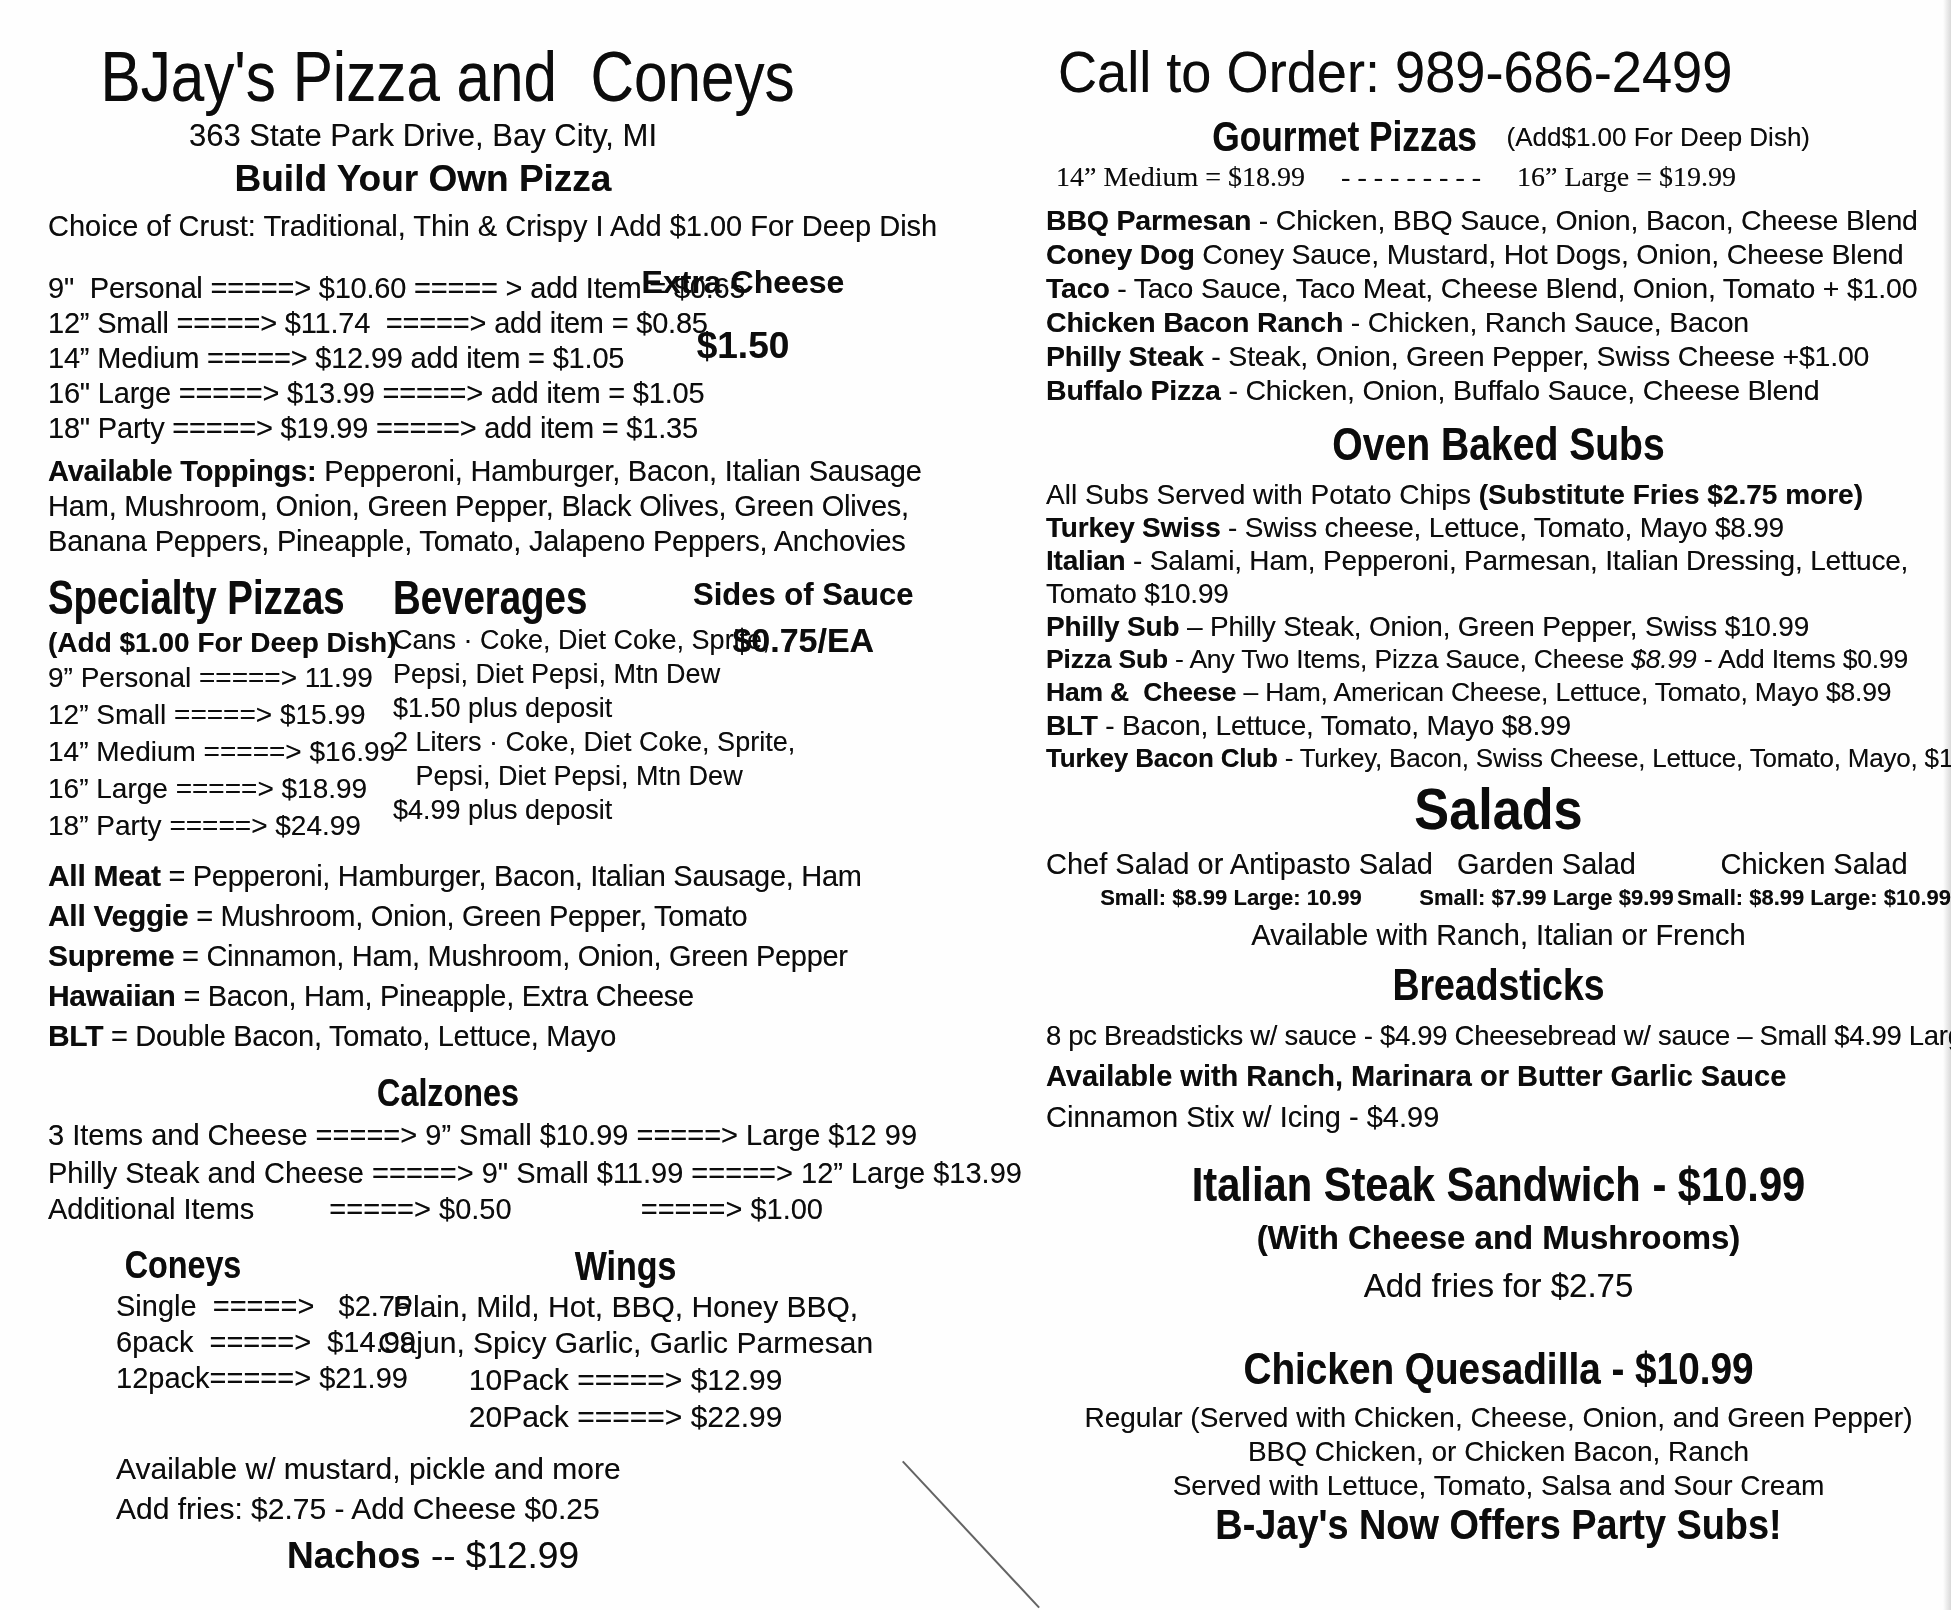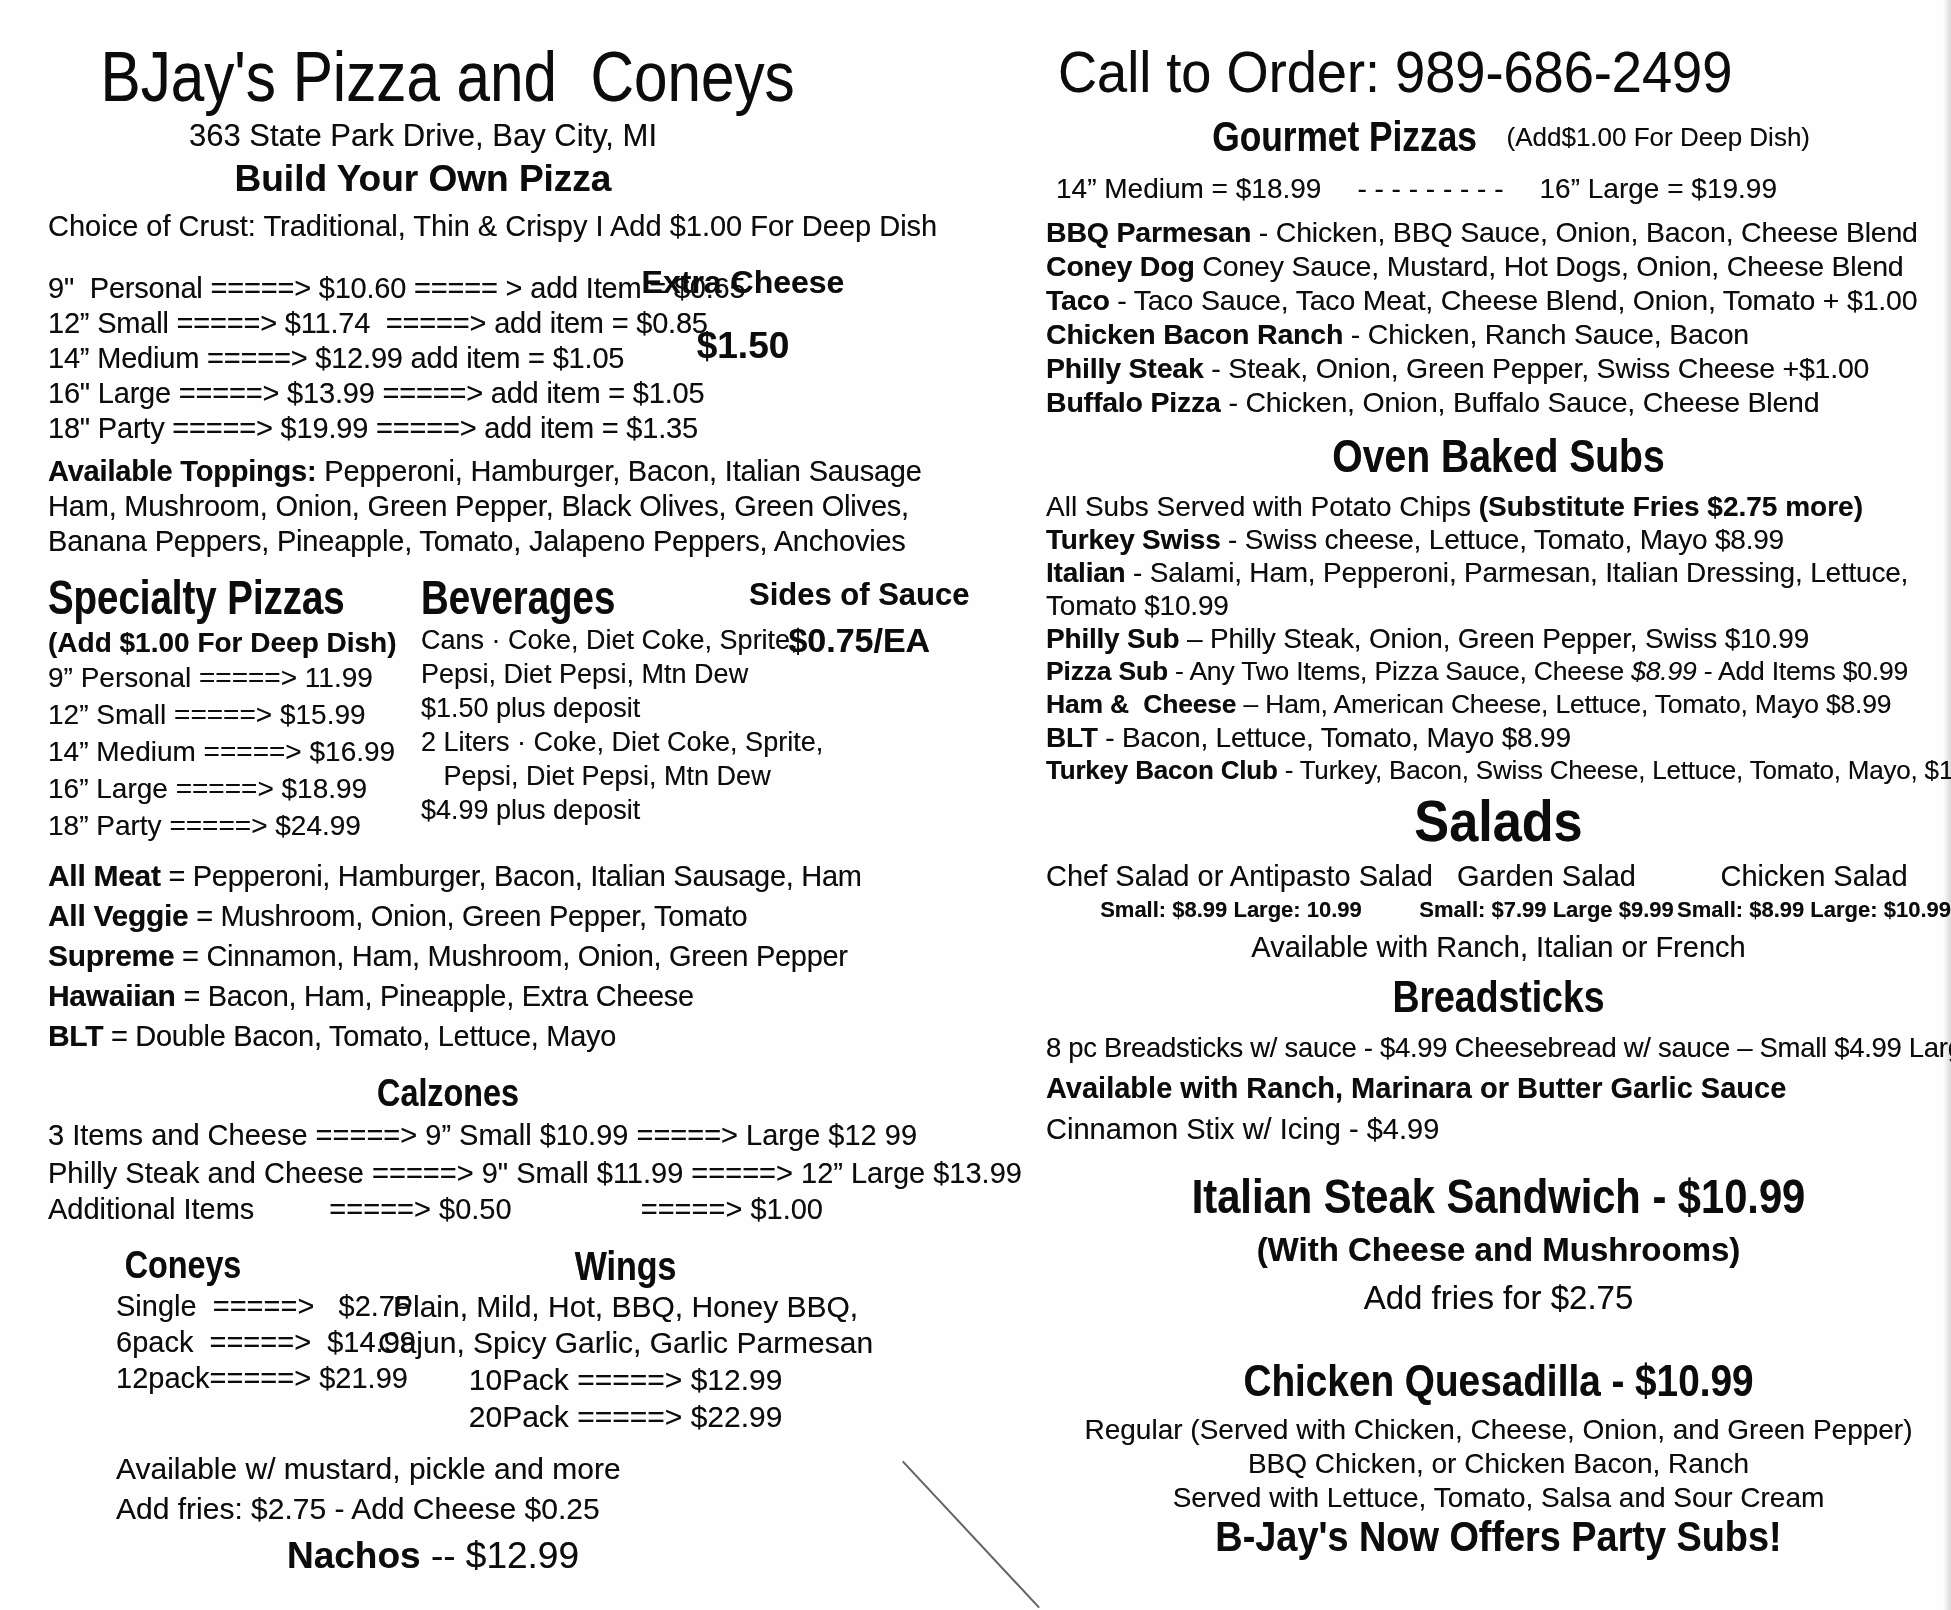--- a/index.html
+++ b/index.html
@@ -25,21 +25,21 @@
 
   .sizes{position:relative;margin-top:28px;font-size:29px;line-height:35px;}
   .size-line{white-space:pre;letter-spacing:-.2px;}
   .extra{position:absolute;left:590px;top:-6px;width:210px;text-align:center;font-weight:bold;}
   .extra-label{font-size:32px;white-space:nowrap;}
   .extra-price{font-size:37px;margin-top:28px;}
 
   .toppings{margin-top:8px;font-size:29px;line-height:35px;letter-spacing:-.2px;}
   .toppings div{white-space:nowrap;}
 
-  .trio{display:flex;margin-top:14px;gap:28px;}
+  .trio{display:flex;margin-top:14px;}
   .spec-col{width:345px;}
   .bev-col{width:300px;}
   .sauce-col{flex:1;text-align:center;font-weight:bold;}
   .spec-h,.bev-h{font-size:48px;font-weight:bold;line-height:1.05;white-space:nowrap;
     transform:scaleX(.8);transform-origin:left center;}
   .spec-note{font-size:28px;font-weight:bold;margin-top:4px;white-space:nowrap;}
   .spec-size{font-size:28px;line-height:37px;white-space:pre;}
   .bev-line{font-size:27px;line-height:34px;white-space:pre;}
   .sauce-label{font-size:31px;margin-top:4px;white-space:nowrap;}
   .sauce-price{font-size:34px;margin-top:8px;}
@@ -70,21 +70,21 @@
   .nachos-h .b{font-weight:bold;}
 
   .crease{position:absolute;left:902px;top:1462px;width:2px;height:200px;background:#3c3c3c;
     transform:rotate(-43deg);transform-origin:top left;opacity:.8;}
 
   .call{font-size:57px;line-height:1;white-space:nowrap;margin-left:12px;
     transform:scaleX(.95);transform-origin:left center;}
   .g-head{text-align:center;margin-top:12px;white-space:nowrap;}
   .g-head .gh{display:inline-block;font-size:42px;font-weight:bold;transform:scaleX(.84);vertical-align:middle;}
   .g-head .gn{font-size:26px;vertical-align:middle;}
-  .g-sizes{display:flex;font-size:28px;margin-top:12px;padding-left:10px;}
+  .g-sizes{display:flex;font-size:28px;margin-top:0;padding-left:10px;font-family:Liberation Serif, serif;}
   .g-sizes span{white-space:pre;margin-right:36px;}
   .gp-items{margin-top:10px;}
   .gp-item{font-size:28.5px;line-height:34px;white-space:nowrap;letter-spacing:-.2px;}
   .gp-item .name{font-weight:bold;}
 
   .subs-h{text-align:center;font-size:46px;font-weight:bold;margin-top:10px;transform:scaleX(.85);}
   .subs-note{font-size:28px;margin-top:8px;white-space:nowrap;}
   .sub-item{font-size:28px;line-height:33px;letter-spacing:-.2px;}
   .sub-item .name{font-weight:bold;white-space:pre;}
   .sub-item.nw{white-space:nowrap;}

